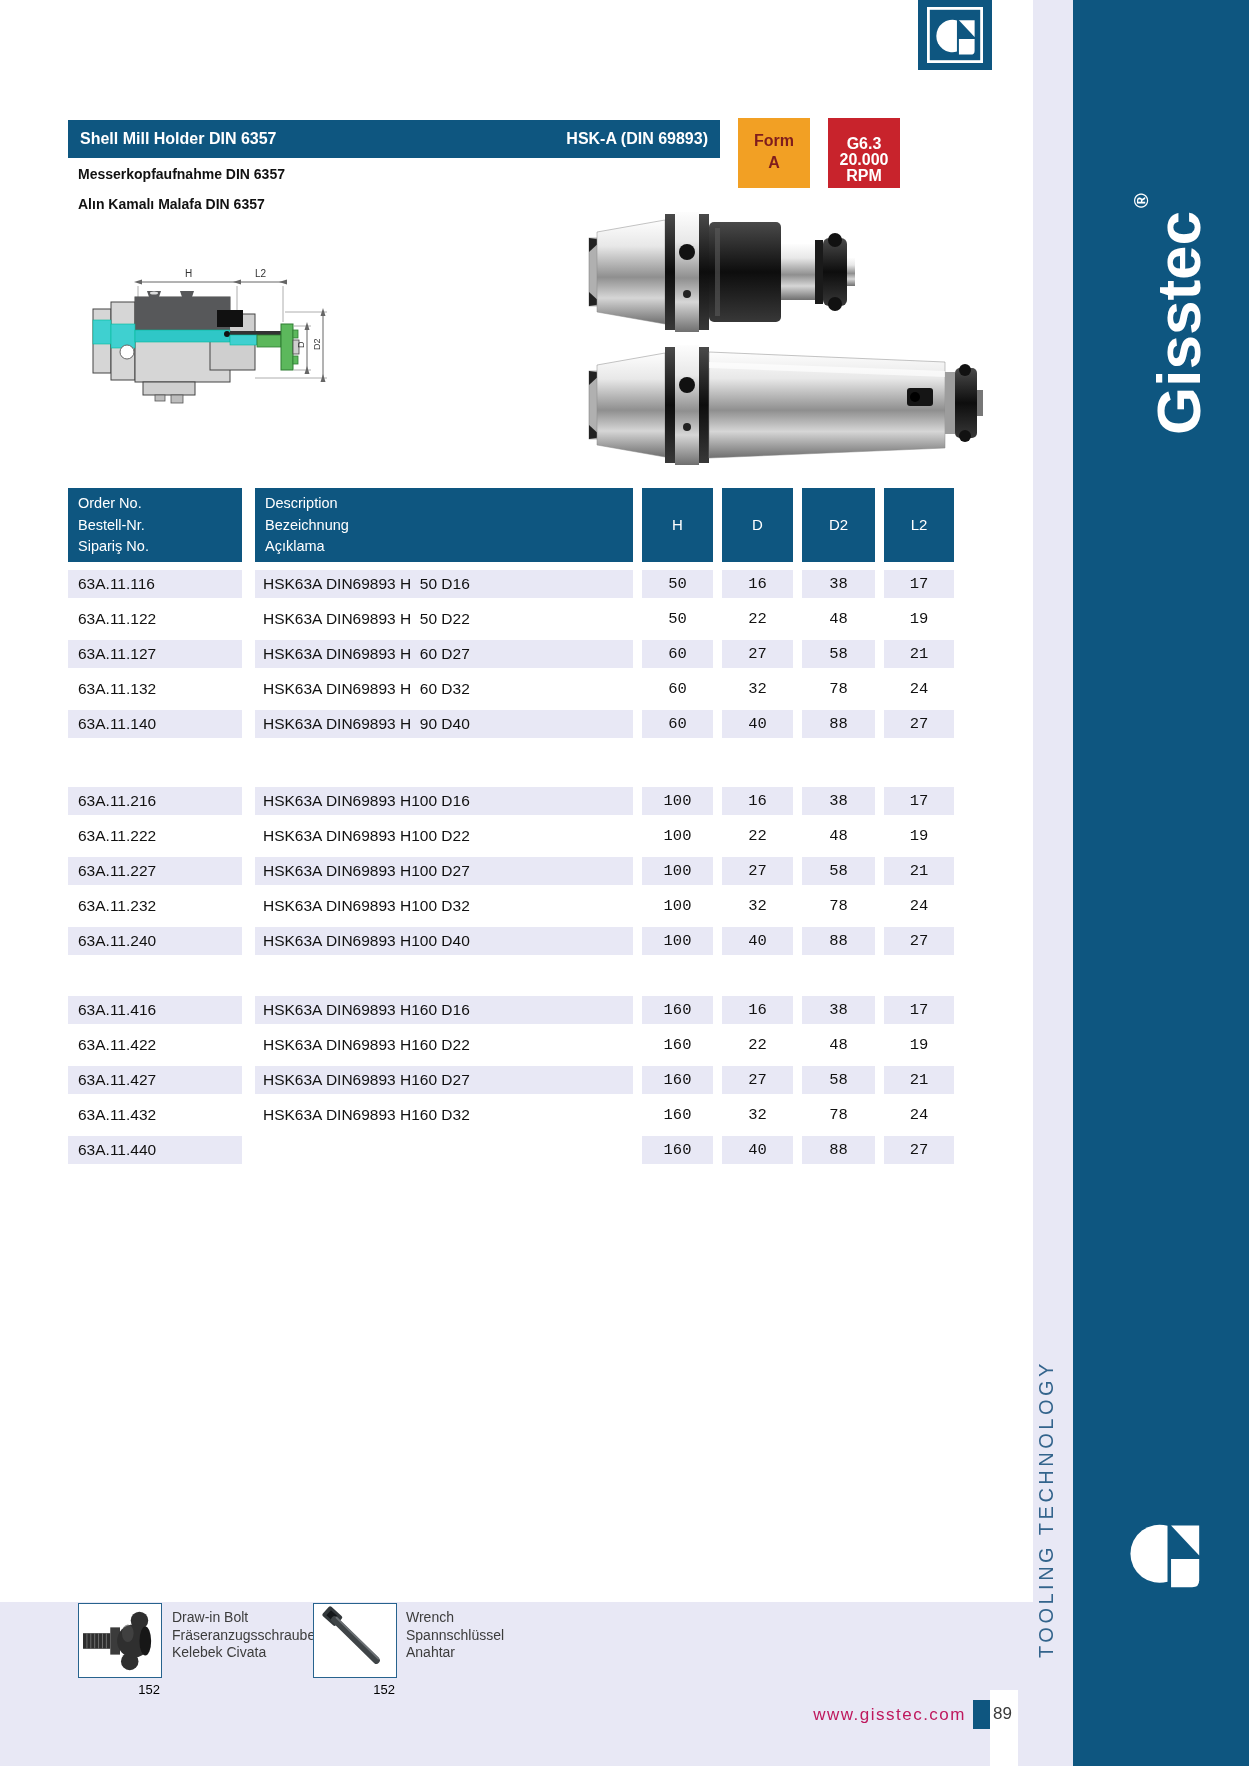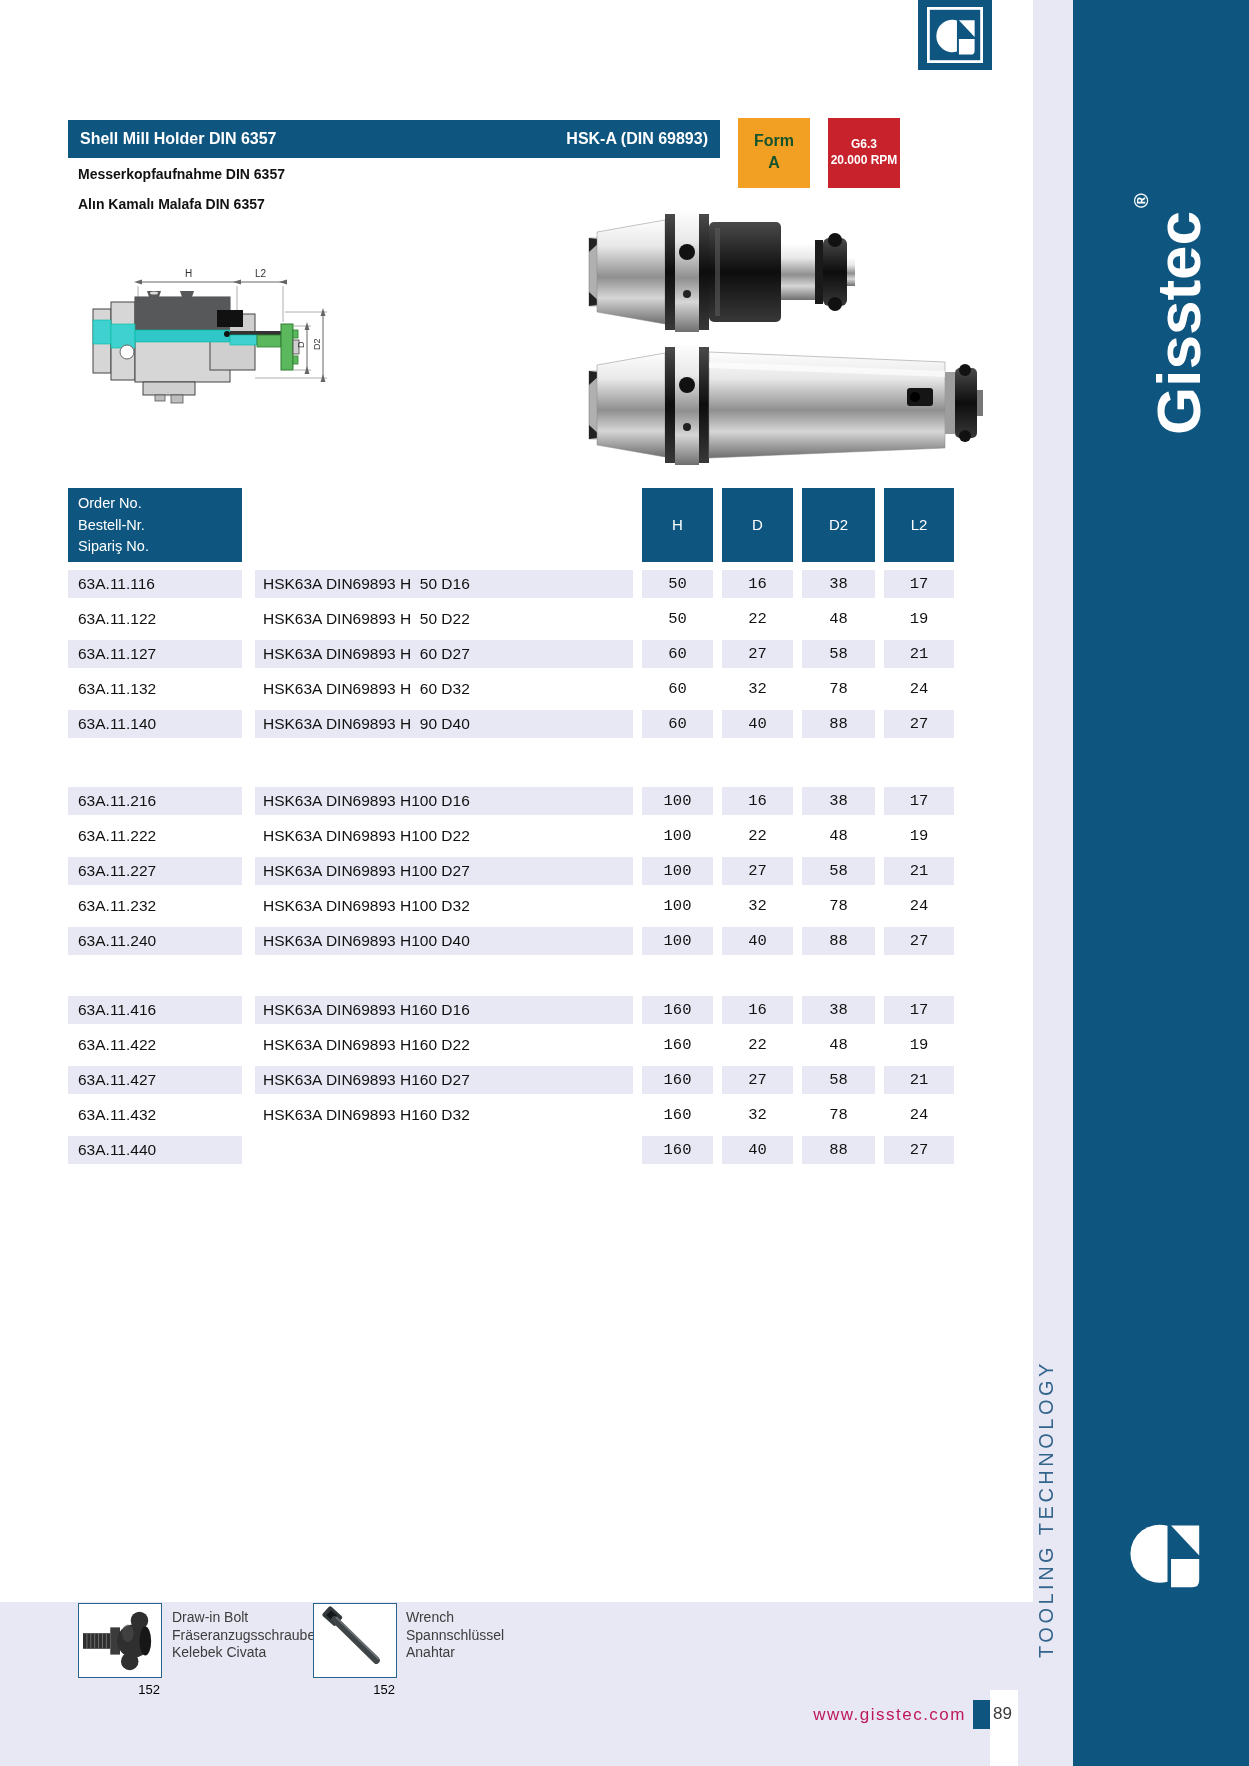--- a/index.html
+++ b/index.html
@@ -17,23 +17,23 @@
   .brand-vert sup{font-size:20px;position:relative;top:-30px;left:3px;}
   .tagline-vert{left:1035px;top:1658px;width:320px;height:36px;transform:rotate(-90deg);
                 transform-origin:0 0;color:#33648c;font-size:20px;letter-spacing:3.5px;
                 white-space:nowrap;font-weight:400;}
 
   
   .hdr-bar{left:68px;top:120px;width:652px;height:38px;background:#0e5680;color:#fff;}
   .hdr-bar .l{position:absolute;left:12px;top:0;line-height:38px;font-size:16px;font-weight:bold;}
   .hdr-bar .r{position:absolute;right:12px;top:0;line-height:38px;font-size:16px;font-weight:bold;}
   .badge{top:118px;width:72px;height:70px;text-align:center;}
-  .badge-form{left:738px;background:#f2a024;color:#14532d;font-size:16px;font-weight:bold;}
+  .badge-form{left:738px;background:#f2a024;color:#7f1d1d;font-size:16px;font-weight:bold;}
   .badge-form .in{padding-top:12px;line-height:22px;}
-  .badge-speed{left:828px;background:#c8232c;color:#fff;font-size:12px;font-weight:bold;}
+  .badge-speed{left:828px;background:#c8232c;color:#fff;font-size:16px;font-weight:bold;}
   .badge-speed .in{padding-top:18px;line-height:16px;}
   .badge-logo{left:918px;width:74px;height:70px;background:#0e5680;}
 
   .subtitle{left:78px;font-size:14px;font-weight:bold;color:#111;}
 
   
   .thead{left:68px;top:488px;width:972px;height:74px;}
   .hcell{position:absolute;top:0;height:74px;background:#0e5680;color:#fff;}
   .hcell .lines{padding:5px 0 0 10px;font-size:14.5px;line-height:21.5px;}
   .hletter{line-height:74px;text-align:center;font-size:15px;}
@@ -224,20 +224,27 @@
   </svg>
 
   <div class="abs thead">
     <div class="hcell col-order">
       <div class="lines">
         <div>Order No.</div>
         <div>Bestell-Nr.</div>
         <div>Sipariş No.</div>
       </div>
     </div>
+    <div class="hcell col-desc">
+      <div class="lines">
+        <div>Description</div>
+        <div>Bezeichnung</div>
+        <div>Açıklama</div>
+      </div>
+    </div>
     <div class="hcell hletter col-h">H</div>
     <div class="hcell hletter col-d">D</div>
     <div class="hcell hletter col-d2">D2</div>
     <div class="hcell hletter col-l2">L2</div>
   </div>
 
   <div class="tgroup" style="top:570px">
 
   <div class="trow">
       <div class="tcell col-order cell-order">63A.11.116</div>

